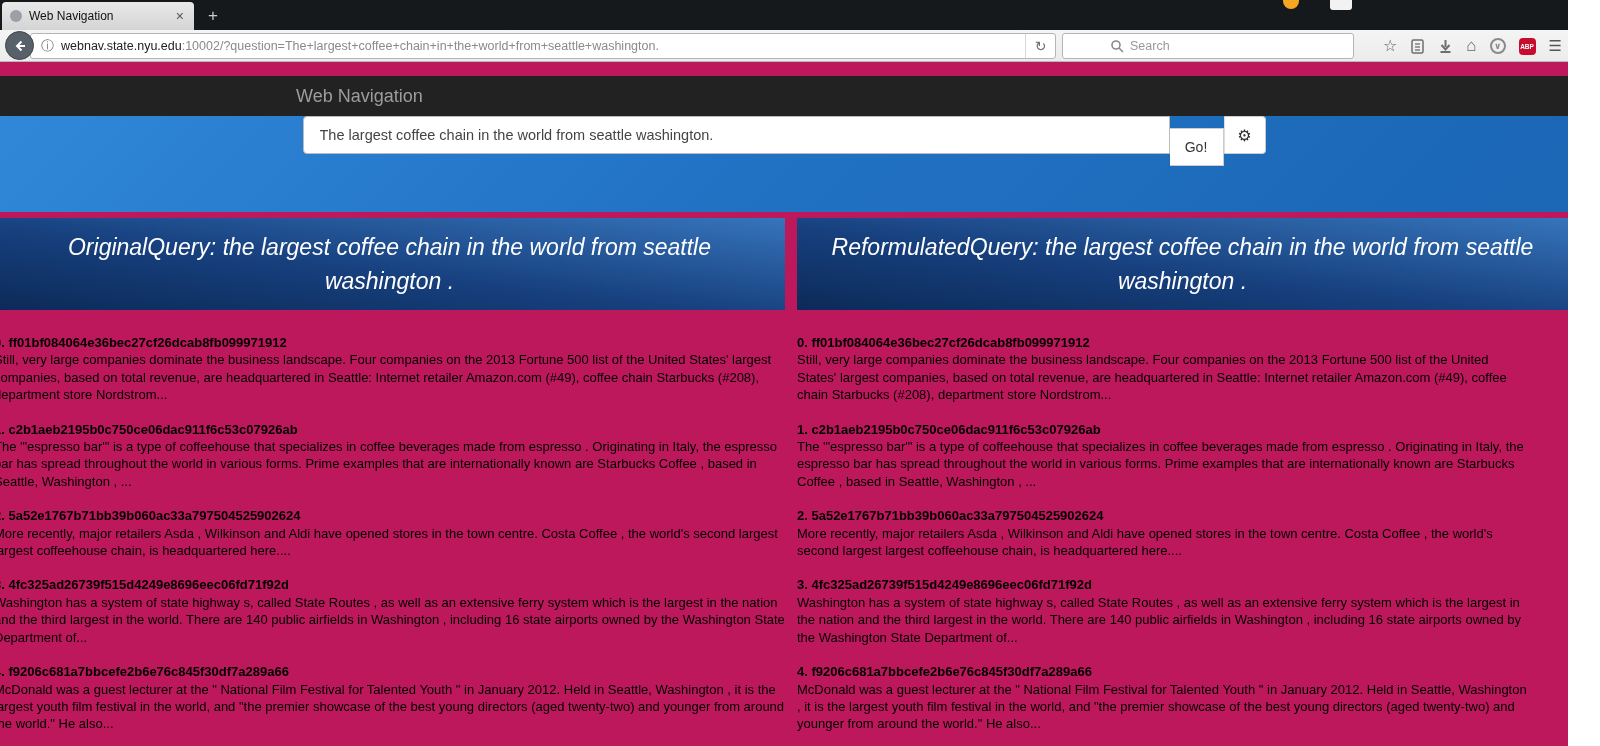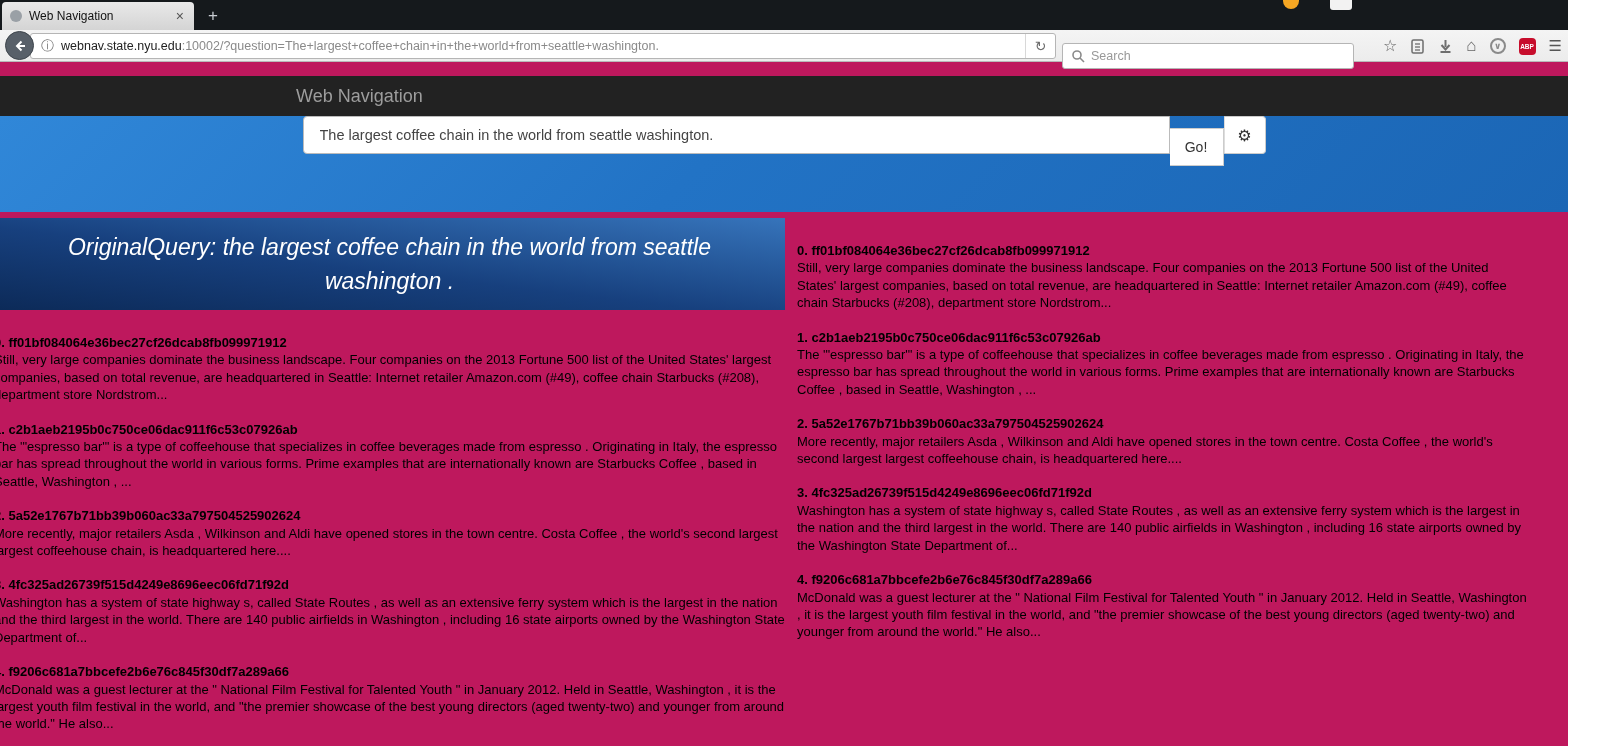--- a/index.html
+++ b/index.html
@@ -29,22 +29,22 @@
               background:#586069; border:1px solid #3e454c; display:flex; align-items:center;
               justify-content:center; z-index:2; }
   .urlbar { position:absolute; left:30px; top:3px; width:1026px; height:26px; background:#fff;
             border:1px solid #b5b5b5; border-radius:3px; display:flex; align-items:center;
             font-size:12.5px; overflow:hidden; }
   .info-glyph { color:#7a7a7a; font-size:13px; margin:0 7px 0 10px; }
   .url-host { color:#222; white-space:nowrap; }
   .url-rest { color:#8a8a8a; white-space:nowrap; overflow:hidden; flex:1; }
   .reload-seg { width:30px; height:100%; border-left:1px solid #d8d8d8; color:#6e6e6e;
                 display:flex; align-items:center; justify-content:center; font-size:14px; flex:none; }
-  .searchbar { position:absolute; left:1062px; top:13px; width:292px; height:26px; background:#fff;
-               border:1px solid #b5b5b5; border-radius:3px; display:flex; align-items:center; }
+  .searchbar { position:absolute; left:1062px; top:3px; width:292px; height:26px; background:#fff;
+               border:1px solid #b5b5b5; border-radius:3px; display:flex; align-items:center;padding-left:39px; }
   .search-ph { color:#999; font-size:12.5px; margin-left:6px; }
   .tb-icons { position:absolute; right:6px; top:0; height:32px; display:flex; align-items:center; gap:13px; }
   .tb-glyph { color:#666; font-size:16px; line-height:16px; }
   .pocket-circle { width:16px; height:16px; border:2px solid #8a8a8a; border-radius:50%;
                    color:#8a8a8a; font-size:9px; font-weight:bold; display:flex;
                    align-items:center; justify-content:center; }
   .abp-badge { width:17px; height:17px; background:#c70d2c; border-radius:4px; color:#fff;
                font-size:6.5px; font-weight:bold; display:flex; align-items:center; justify-content:center; }
 
   
@@ -169,20 +169,21 @@
             <div class="result-text">Washington has a system of state highway s, called State Routes , as well as an extensive ferry system which is the largest in the nation and the third largest in the world. There are 140 public airfields in Washington , including 16 state airports owned by the Washington State Department of...</div>
           </div>
           <div class="result">
             <div class="result-id">4. f9206c681a7bbcefe2b6e76c845f30df7a289a66</div>
             <div class="result-text">McDonald was a guest lecturer at the " National Film Festival for Talented Youth " in January 2012. Held in Seattle, Washington , it is the largest youth film festival in the world, and "the premier showcase of the best young directors (aged twenty-two) and younger from around the world." He also...</div>
           </div>
         </div>
       </div>
 
       <div class="col col-right">
+        <div class="col-header">ReformulatedQuery: the largest coffee chain in the world from seattle washington .</div>
         <div class="results">
           <div class="result">
             <div class="result-id">0. ff01bf084064e36bec27cf26dcab8fb099971912</div>
             <div class="result-text">Still, very large companies dominate the business landscape. Four companies on the 2013 Fortune 500 list of the United States' largest companies, based on total revenue, are headquartered in Seattle: Internet retailer Amazon.com (#49), coffee chain Starbucks (#208), department store Nordstrom...</div>
           </div>
           <div class="result">
             <div class="result-id">1. c2b1aeb2195b0c750ce06dac911f6c53c07926ab</div>
             <div class="result-text">The '"espresso bar'" is a type of coffeehouse that specializes in coffee beverages made from espresso . Originating in Italy, the espresso bar has spread throughout the world in various forms. Prime examples that are internationally known are Starbucks Coffee , based in Seattle, Washington , ...</div>
           </div>
           <div class="result">

